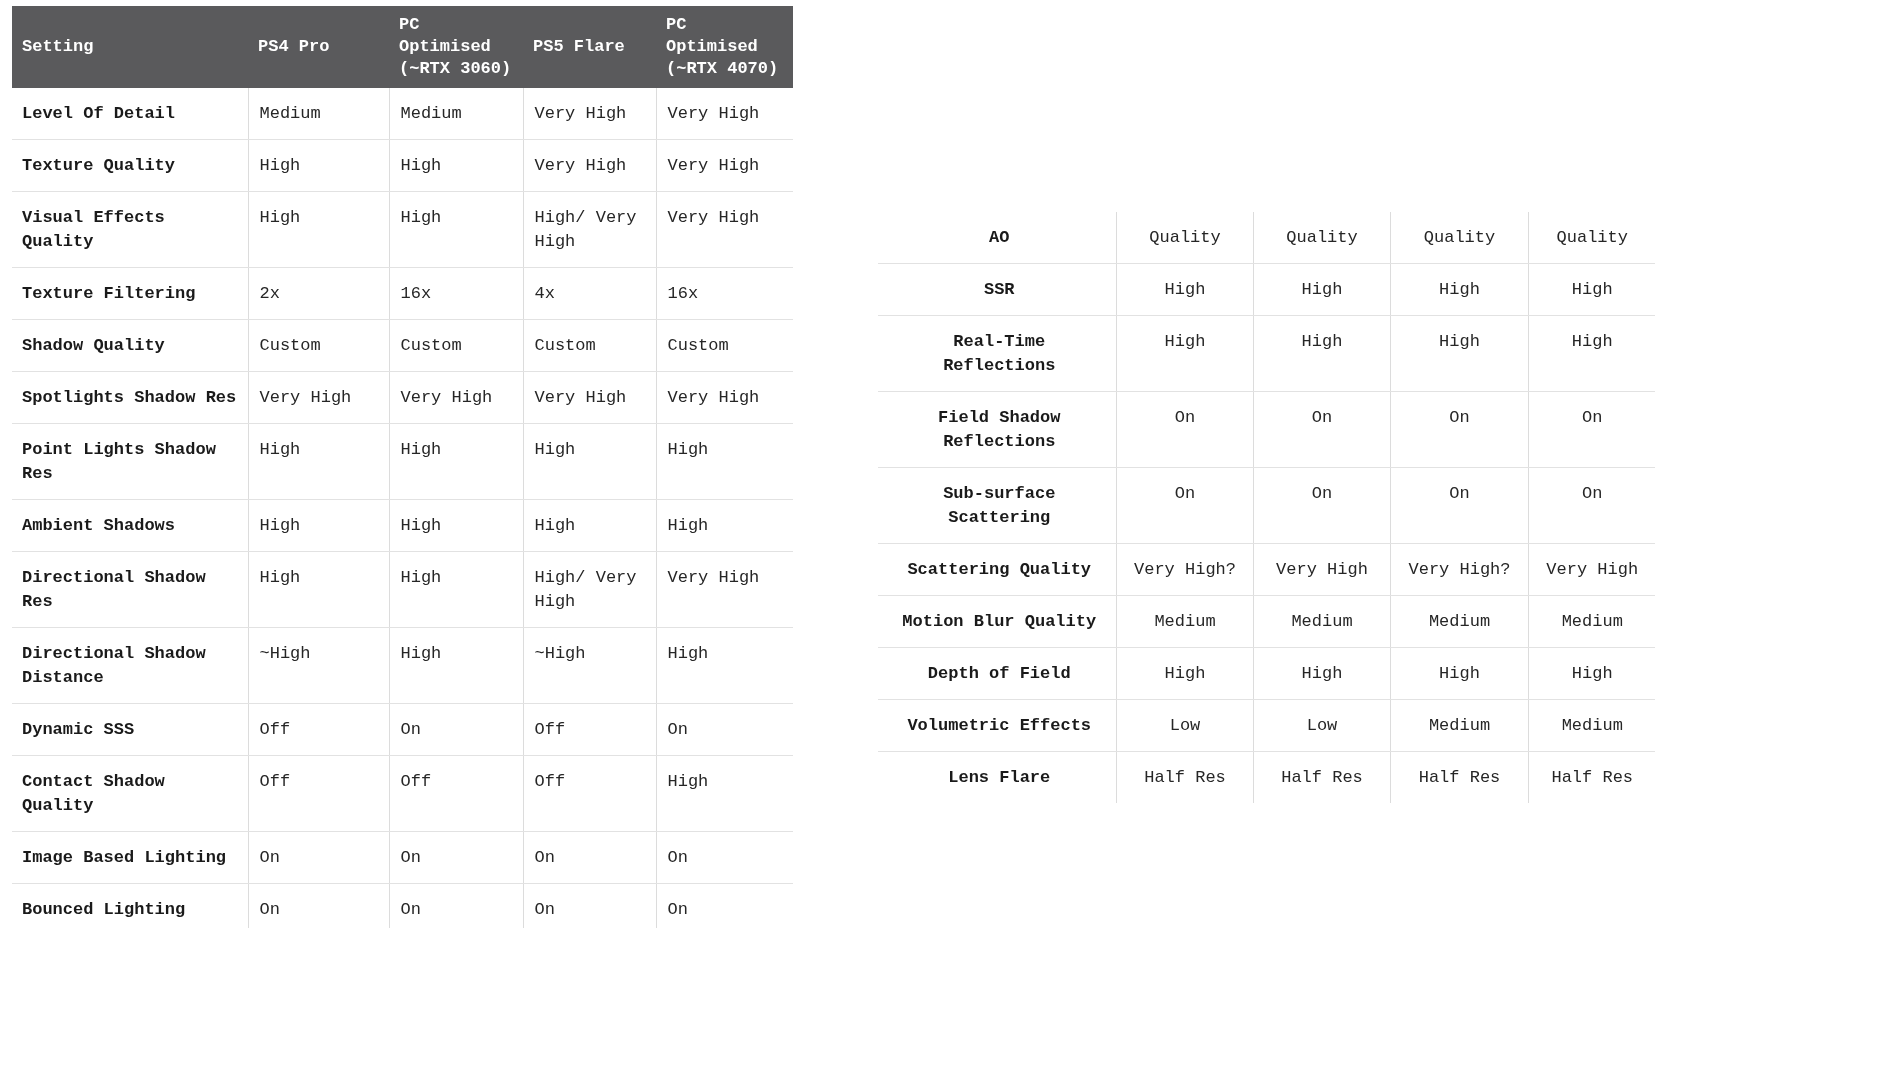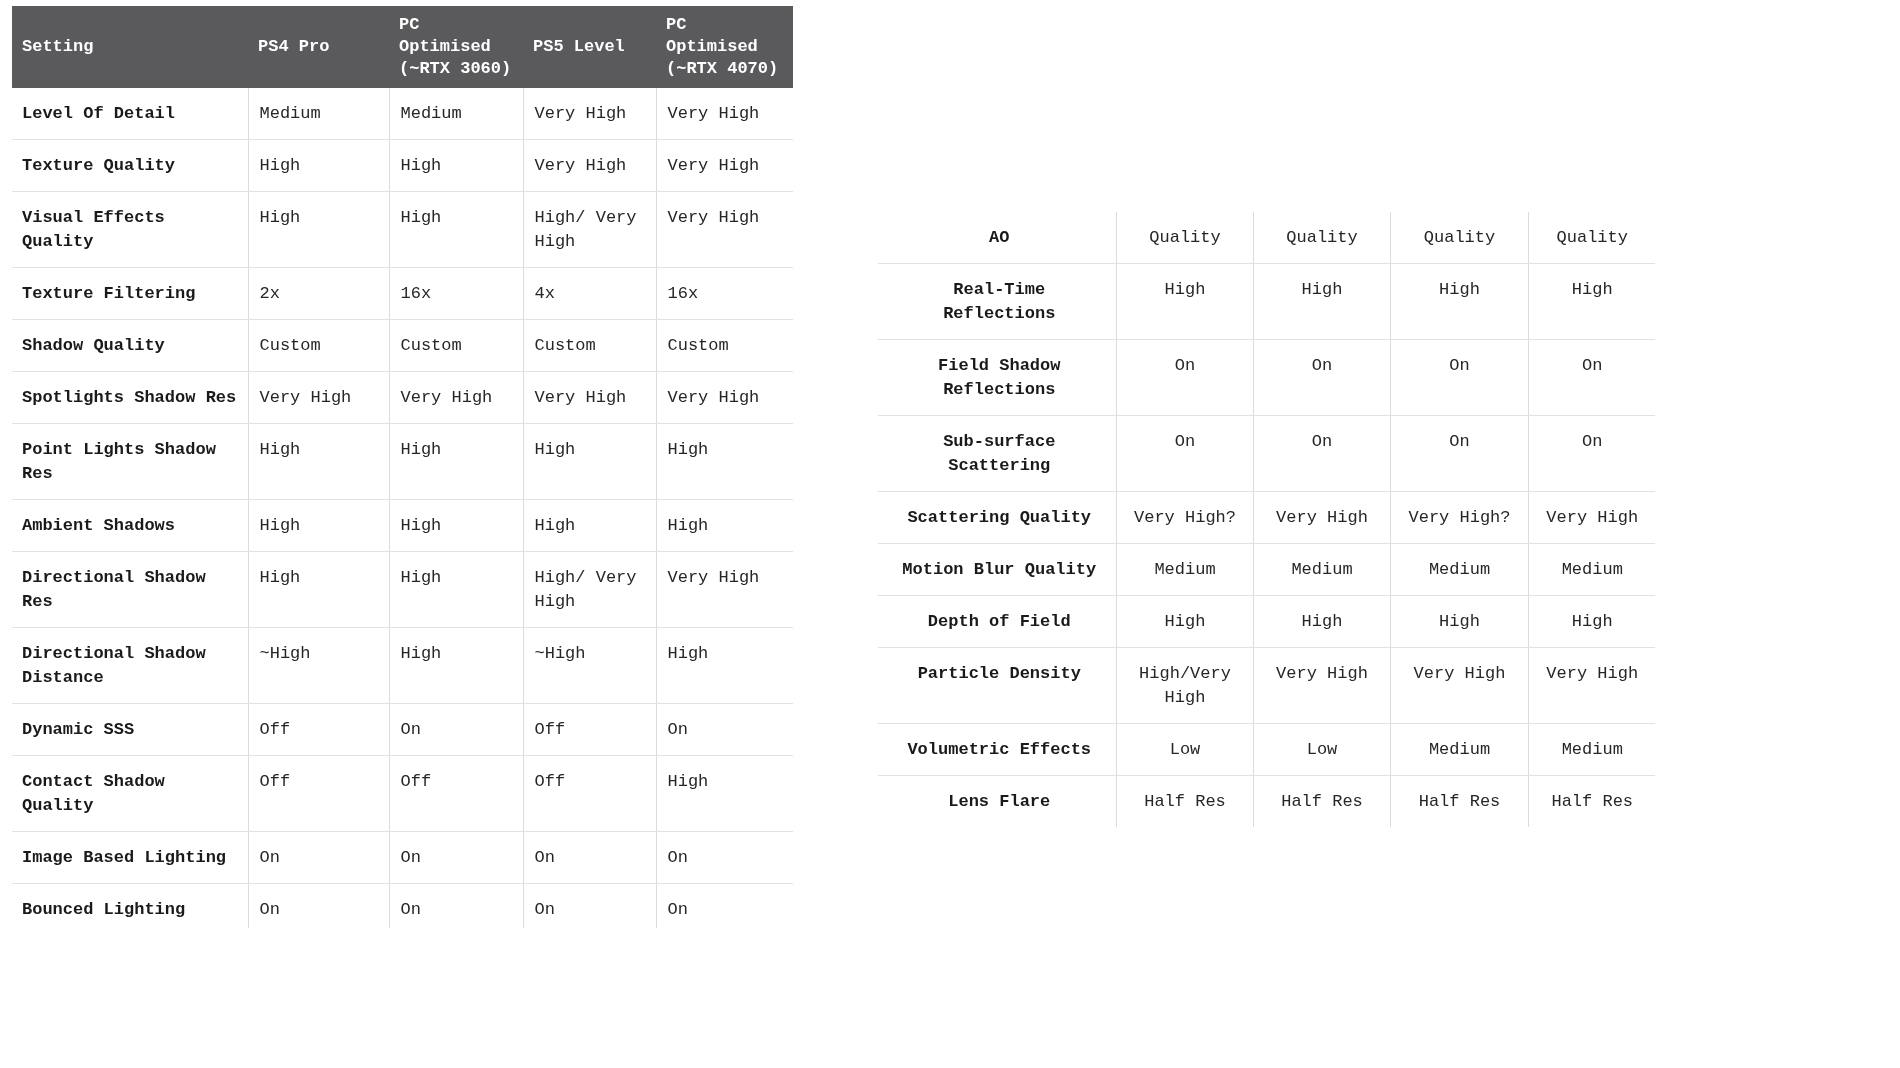--- a/index.html
+++ b/index.html
@@ -78,21 +78,21 @@
         <col style="width:134px">
         <col style="width:133px">
         <col style="width:137px">
       </colgroup>
       <thead>
         <tr>
             <th>Setting</th>
             <th>PS4 Pro</th>
             <th>PC Optimised
 (~RTX 3060)</th>
-            <th>PS5 Level</th>
+            <th>PS5 Flare</th>
             <th>PC Optimised
 (~RTX 4070)</th>
           </tr>
       </thead>
       <tbody>
           <tr>
             <td class="label">Level Of Detail</td>
             <td class="value">Medium</td>
             <td class="value">Medium</td>
             <td class="value">Very High</td>
@@ -207,20 +207,27 @@
       </colgroup>
       <tbody>
           <tr>
             <td class="label">AO</td>
             <td class="value">Quality</td>
             <td class="value">Quality</td>
             <td class="value">Quality</td>
             <td class="value">Quality</td>
           </tr>
           <tr>
+            <td class="label">SSR</td>
+            <td class="value">High</td>
+            <td class="value">High</td>
+            <td class="value">High</td>
+            <td class="value">High</td>
+          </tr>
+          <tr>
             <td class="label">Real-Time Reflections</td>
             <td class="value">High</td>
             <td class="value">High</td>
             <td class="value">High</td>
             <td class="value">High</td>
           </tr>
           <tr>
             <td class="label">Field Shadow Reflections</td>
             <td class="value">On</td>
             <td class="value">On</td>
@@ -247,28 +254,20 @@
             <td class="value">Medium</td>
             <td class="value">Medium</td>
             <td class="value">Medium</td>
           </tr>
           <tr>
             <td class="label">Depth of Field</td>
             <td class="value">High</td>
             <td class="value">High</td>
             <td class="value">High</td>
             <td class="value">High</td>
-          </tr>
-          <tr>
-            <td class="label">Particle Density</td>
-            <td class="value">High/Very
-High</td>
-            <td class="value">Very High</td>
-            <td class="value">Very High</td>
-            <td class="value">Very High</td>
           </tr>
           <tr>
             <td class="label">Volumetric Effects</td>
             <td class="value">Low</td>
             <td class="value">Low</td>
             <td class="value">Medium</td>
             <td class="value">Medium</td>
           </tr>
           <tr>
             <td class="label">Lens Flare</td>

